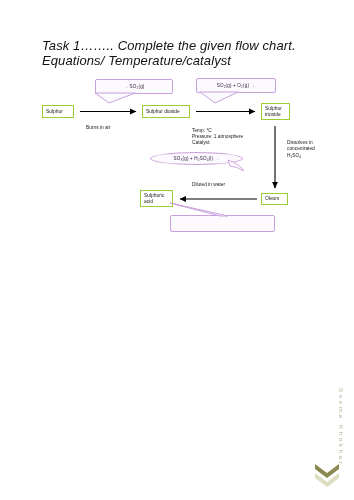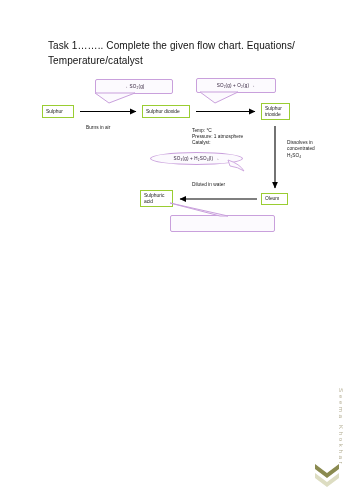--- a/index.html
+++ b/index.html
@@ -12,27 +12,28 @@
     height: 500px;
     position: relative;
     overflow: hidden;
     font-family: "Liberation Sans", sans-serif;
     color: #1a1a1a;
   }
 
   
   #task-heading {
     position: absolute;
-    left: 48px;
+    left: 42px;
     top: 38px;
     width: 270px;
-    font-size: 10px;
+    font-size: 13px;
     line-height: 15px;
     color: #111111;
     letter-spacing: 0.1px;
+    font-style: italic;
   }
 
   
   .flow-box {
     position: absolute;
     box-sizing: border-box;
     border: 1.3px solid #9ACD32;
     background: #ffffff;
     font-size: 4.9px;
     line-height: 6px;

